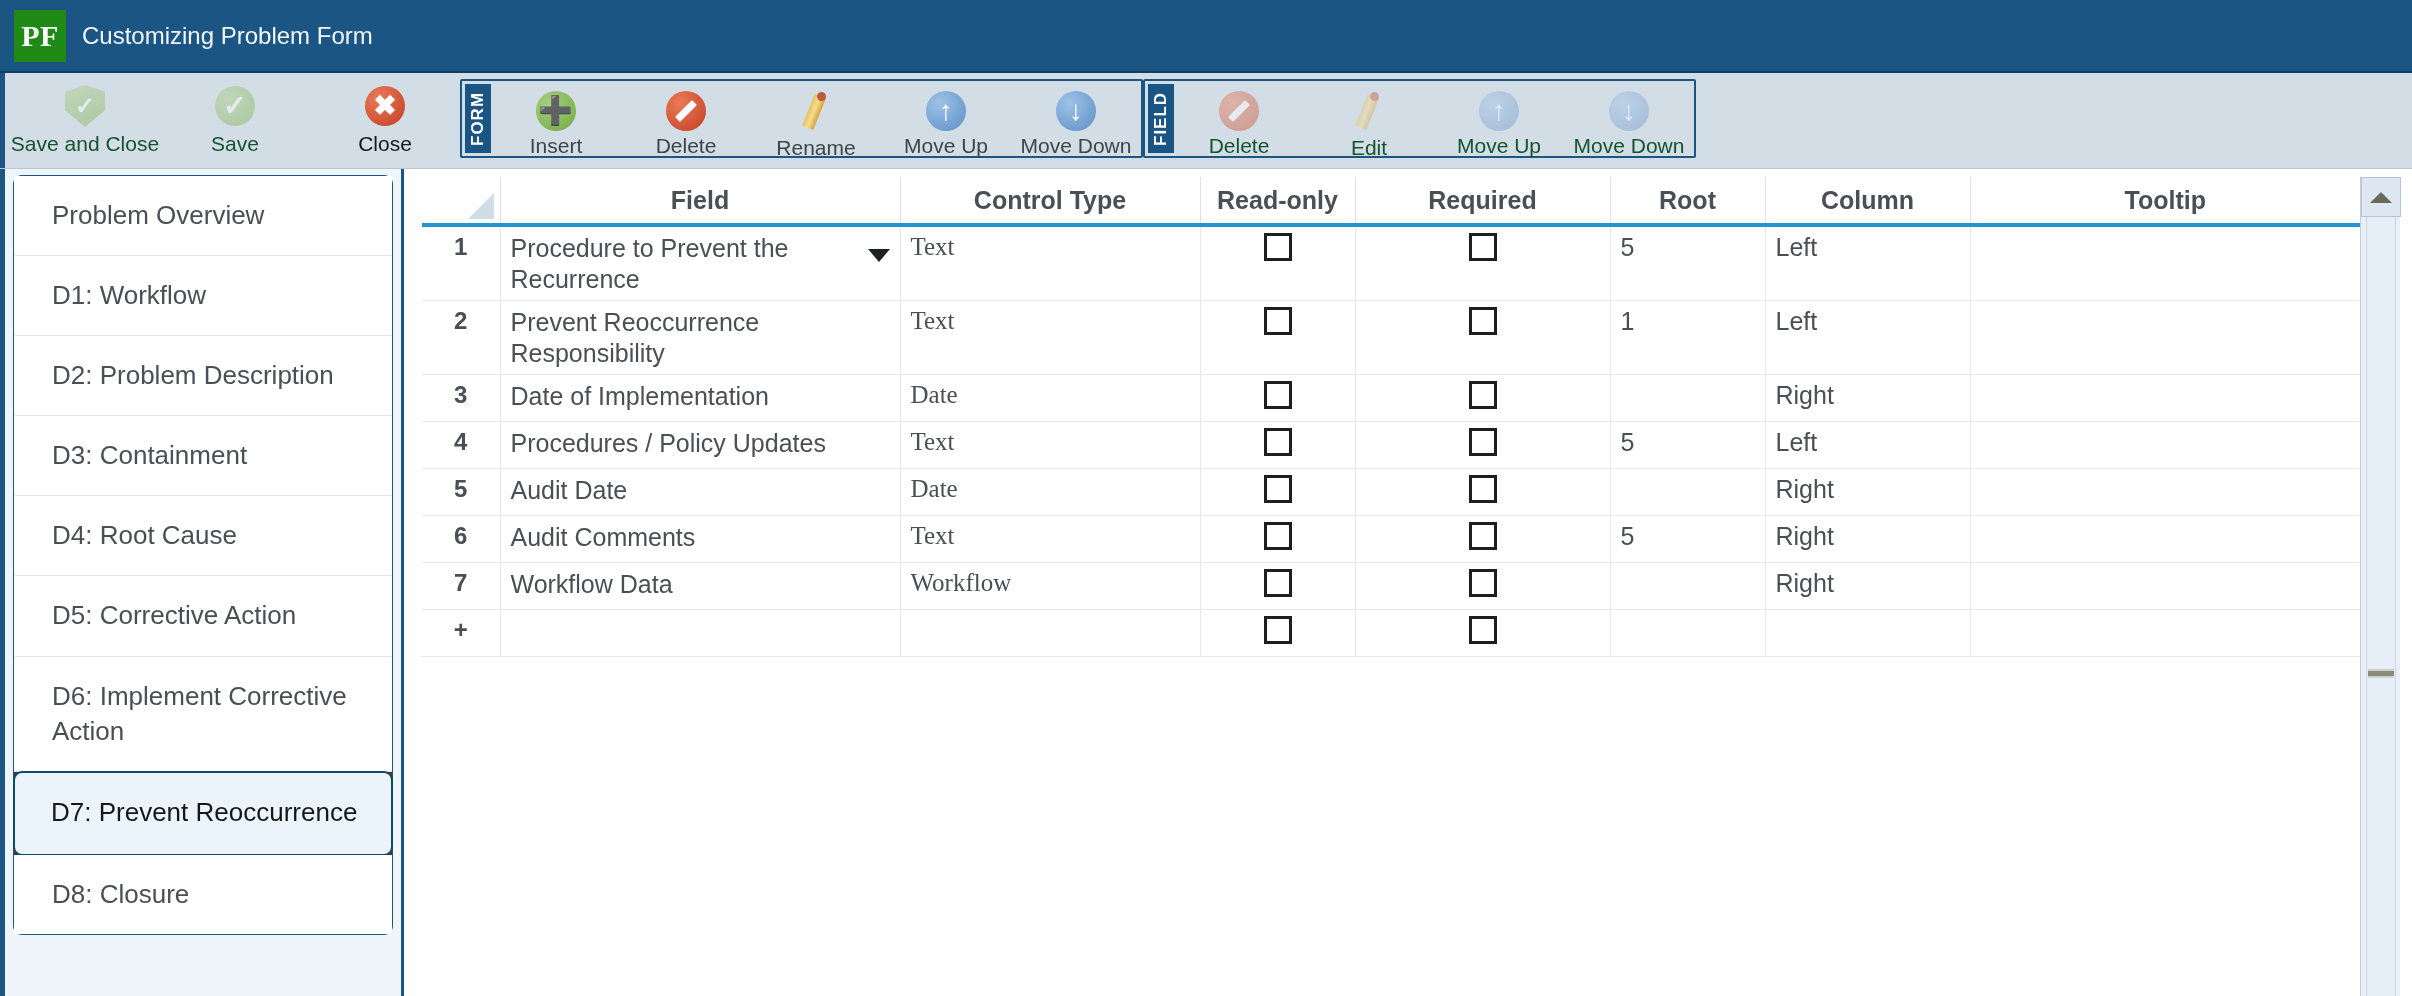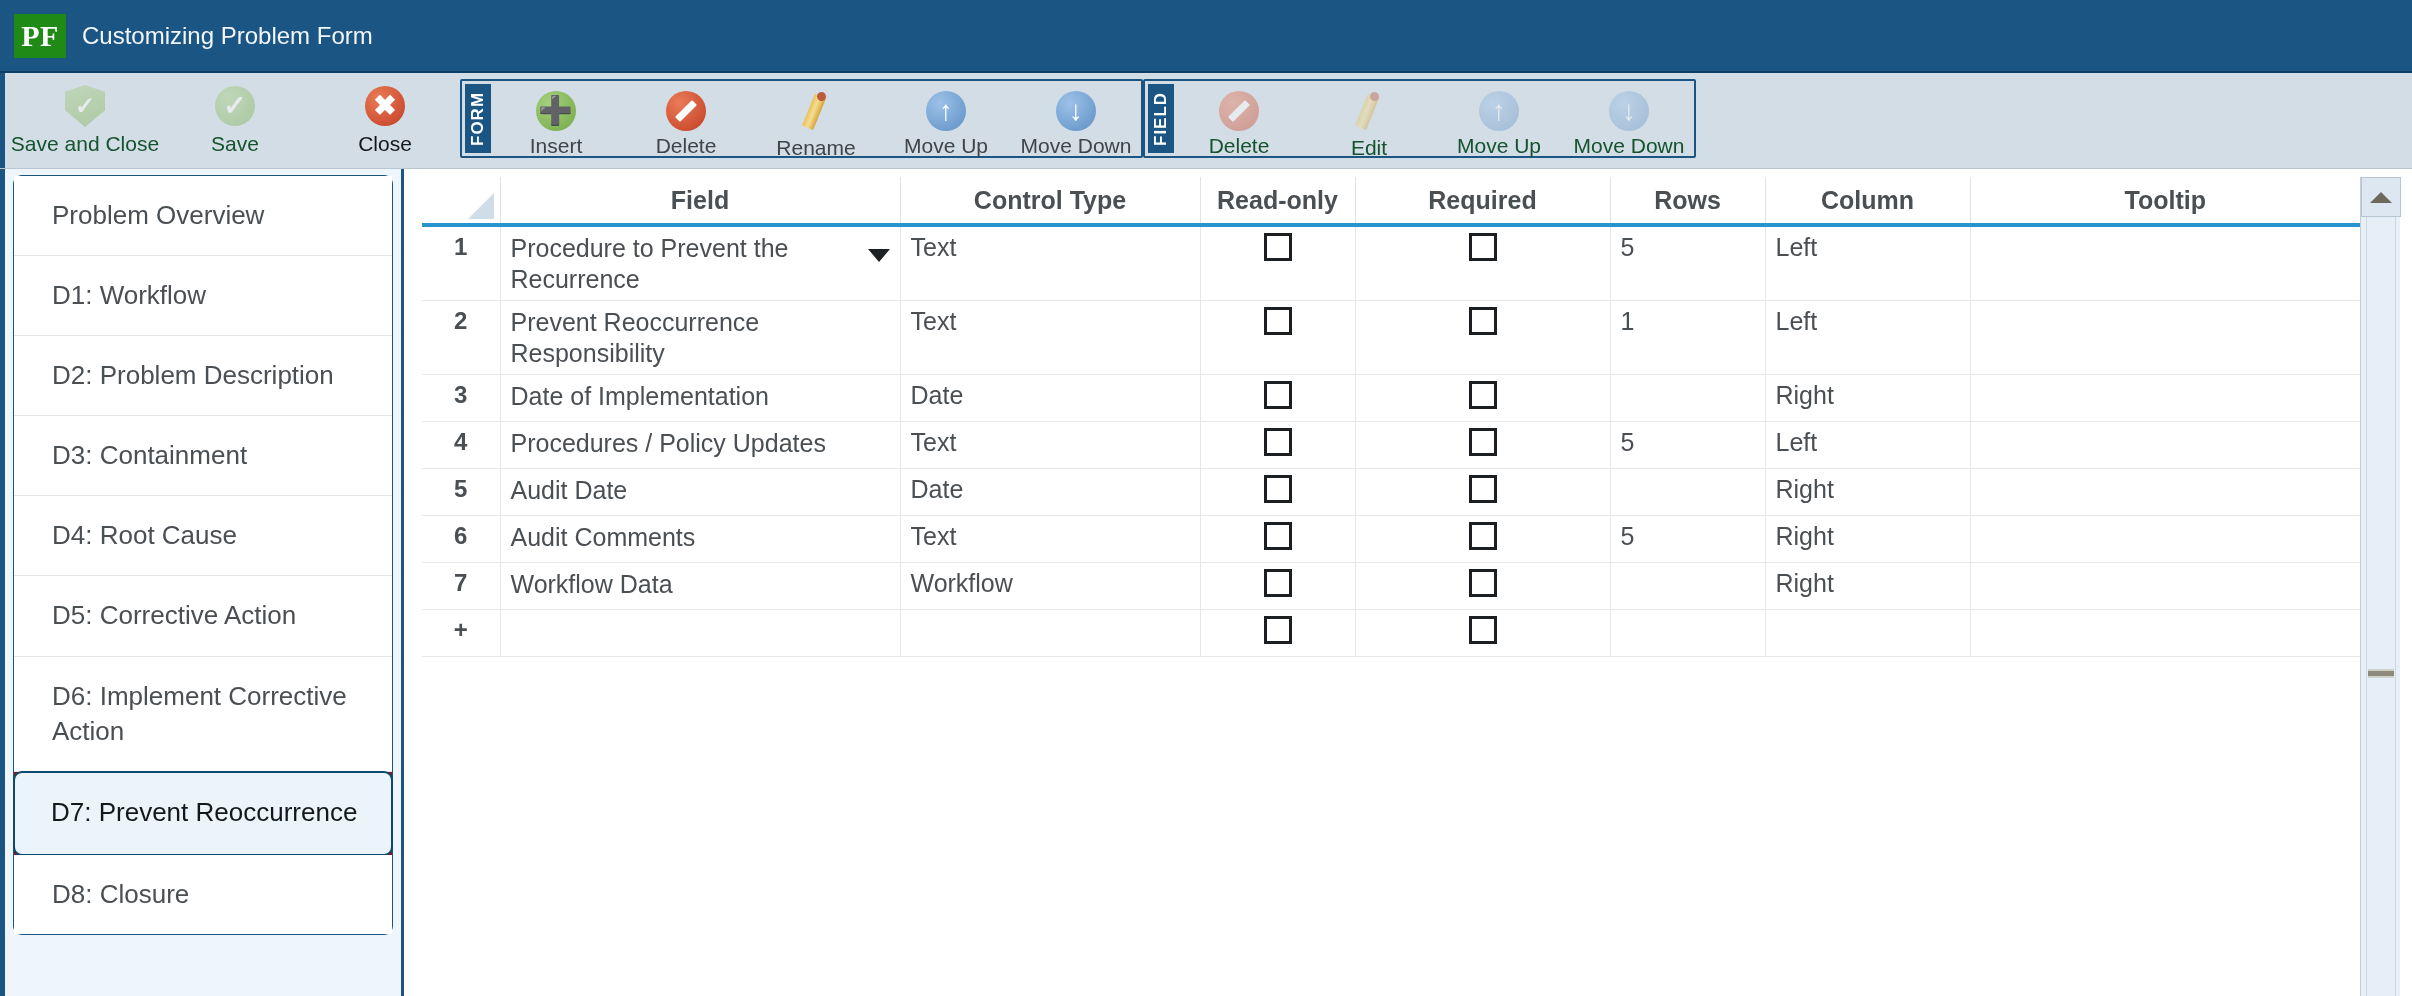--- a/index.html
+++ b/index.html
@@ -13,21 +13,21 @@
   
   .titlebar {
     height: 73px;
     background: #1b5584;
     display: flex;
     align-items: center;
     padding-left: 14px;
     border-bottom: 2px solid #0f3f66;
   }
   .app-logo {
-    width: 52px; height: 44px;
+    width: 52px; height: 52px;
     background: #1f8b16;
     color: #ffffff;
     font-family: "Liberation Serif", serif;
     font-weight: bold;
     font-size: 30px;
     display: flex; align-items: center; justify-content: center;
     letter-spacing: 0.5px;
   }
   .app-title {
     color: #f2f6f9;
@@ -214,21 +214,21 @@
   table.grid tbody td:last-child { border-right: none; }
   td.idx {
     text-align: center;
     vertical-align: middle;
     font-weight: bold;
     font-size: 24px;
     color: #44484c;
     background: #fdfdfd;
     padding: 6px 4px;
   }
-  td.ctrl { background: #f7f8f8; }
+  td.ctrl { background: #f7f8f8; font-family: Liberation Serif, serif; }
   td.center { text-align: center; vertical-align: middle; }
   td.shaded { background: #efefef; }
   .cell-field { display:flex; align-items:flex-start; justify-content:space-between; gap:8px; }
   .cell-field .txt { line-height: 1.22; }
   .dd-caret {
     flex: 0 0 auto;
     width: 0; height: 0;
     border-left: 11px solid transparent;
     border-right: 11px solid transparent;
     border-top: 13px solid #1e2124;
@@ -433,21 +433,21 @@
           </colgroup>
           <thead>
             <tr>
               <th>
                 <span class="corner-tri"></span>
               </th>
               <th>Field</th>
               <th>Control Type</th>
               <th>Read-only</th>
               <th>Required</th>
-              <th>Rows</th>
+              <th>Root</th>
               <th>Column</th>
               <th>Tooltip</th>
             </tr>
           </thead>
           <tbody id="grid-body">
               <tr class="tall ">
                 <td class="idx">1</td>
                 <td>
                   <div class="cell-field">
                     <span class="txt">Procedure to Prevent the Recurrence</span>

